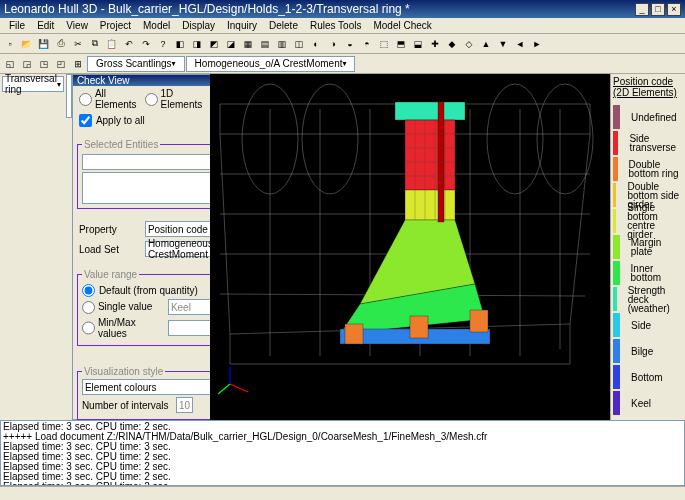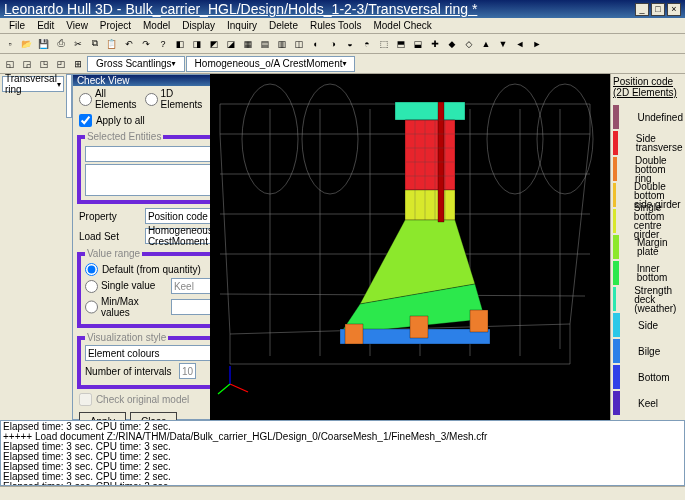--- a/index.html
+++ b/index.html
@@ -1,53 +1,53 @@
 <!DOCTYPE html>
 <html><head>
 <meta charset="utf-8">
 <style>
 * { margin: 0; padding: 0; box-sizing: border-box; font-family: Tahoma, sans-serif; font-size: 10px; }
 body { background: #ece9d8; width: 685px; height: 500px; overflow: hidden; position: relative; }
 .titlebar { background: linear-gradient(#0a246a, #3b6ea5); color: #fff; height: 18px; display: flex; align-items: center; padding: 0 4px; justify-content: space-between; }
-.titlebar .title { font-size: 14px; text-decoration: underline; }
+.titlebar .title { font-size: 12px; }
 .titlebar .btns { display: flex; gap: 2px; }
 .titlebar .btn { width: 14px; height: 13px; background: #ece9d8; border: 1px solid #404040; text-align: center; line-height: 10px; font-size: 9px; color: #000; }
 .menubar { background: #ece9d8; height: 16px; display: flex; align-items: center; padding: 0 4px; gap: 2px; border-bottom: 1px solid #aca899; }
 .menubar span { padding: 1px 5px; font-size: 10px; }
 .toolbar { background: #ece9d8; height: 20px; display: flex; align-items: center; padding: 0 2px; gap: 1px; border-bottom: 1px solid #aca899; }
 .tbtn { width: 16px; height: 16px; border: 1px solid #ece9d8; display: inline-flex; align-items: center; justify-content: center; font-size: 9px; }
 .tcombo { height: 16px; border: 1px solid #7f9db9; background: #fff; padding: 0 8px; font-size: 10px; min-width: 90px; display: inline-flex; align-items: center; }
 .tcombo::after { content: "▾"; margin-left: auto; font-size: 8px; }
 
 .work { position: absolute; top: 74px; left: 0; right: 0; bottom: 80px; display: flex; }
 .leftcol { width: 210px; display: flex; flex-direction: row; }
 .tree { background: #fff; border: 1px solid #7f9db9; height: 44px; overflow: hidden; padding: 1px 2px; font-size: 10px; }
 .tree .node { padding-left: 10px; line-height: 11px; }
 .subwin { border: 1px solid #7f9db9; margin-top: 0; flex: 1; display: flex; flex-direction: column; background: #ece9d8; }
 .subwin .st { background: linear-gradient(#0a246a, #3b6ea5); color: #fff; height: 14px; padding: 0 4px; font-size: 10px; display: flex; align-items: center; justify-content: space-between; }
 .radiorow { display: flex; gap: 8px; padding: 2px 6px; }
 .radiorow label { display: flex; align-items: center; gap: 3px; font-size: 10px; }
 .chk { display: flex; align-items: center; gap: 4px; padding: 2px 6px; }
-fieldset { border: 4px solid #6d28d9; margin: 2px 4px; padding: 2px 4px 4px; }
+fieldset { border: 1px solid #6d28d9; margin: 10px 4px; padding: 2px 4px 4px; }
 fieldset legend { font-size: 10px; padding: 0 2px; color: #888; }
 .row { display: flex; align-items: center; gap: 4px; margin: 2px 0; }
 .row label { width: 62px; font-size: 10px; }
 .combo, .txt { flex: 1; height: 16px; border: 1px solid #7f9db9; background: #fff; font-size: 10px; padding: 0 2px; display: flex; align-items: center; }
 .combo::after { content: "▾"; margin-left: auto; font-size: 8px; }
 .btnrow { display: flex; gap: 4px; justify-content: flex-start; padding: 4px 6px; }
 .wbtn { height: 18px; padding: 0 10px; border: 1px solid #404040; background: #ece9d8; font-size: 10px; }
 .btnrow .wbtn:last-child { margin-left: auto; }
 
 .viewport { flex: 1; background: #000; position: relative; overflow: hidden; }
 .viewport svg { position: absolute; top: 0; left: 0; }
 
 .legendcol { width: 75px; background: #ece9d8; border-left: 1px solid #aca899; font-size: 9px; padding: 2px; }
 .leghdr { text-align: left; margin-bottom: 6px; line-height: 11px; text-decoration: underline; }
 .legitems { display: flex; flex-direction: column; }
-.legitem { display: flex; align-items: center; gap: 18px; height: 26px; }
+.legitem { display: flex; align-items: center; gap: 11px; height: 26px; }
 .sw { width: 7px; height: 24px; }
 .legitem span { line-height: 9px; }
 
 .log { position: absolute; left: 0; right: 0; bottom: 14px; height: 66px; background: #fff; border: 1px solid #7f9db9; font-family: "MS Sans Serif", sans-serif; font-size: 9px; padding: 1px 2px; overflow: hidden; line-height: 10px; }
 .statusbar { position: absolute; left: 0; right: 0; bottom: 0; height: 14px; background: #ece9d8; border-top: 1px solid #aca899; }
 .iconbtns { display: flex; gap: 1px; margin-left: auto; padding-right: 2px; }
 .minibtn { width: 14px; height: 13px; border: 1px solid #aca899; background: #ece9d8; text-align: center; font-size: 9px; }
 .disabled { color: #888; }
 </style>
 </head>

